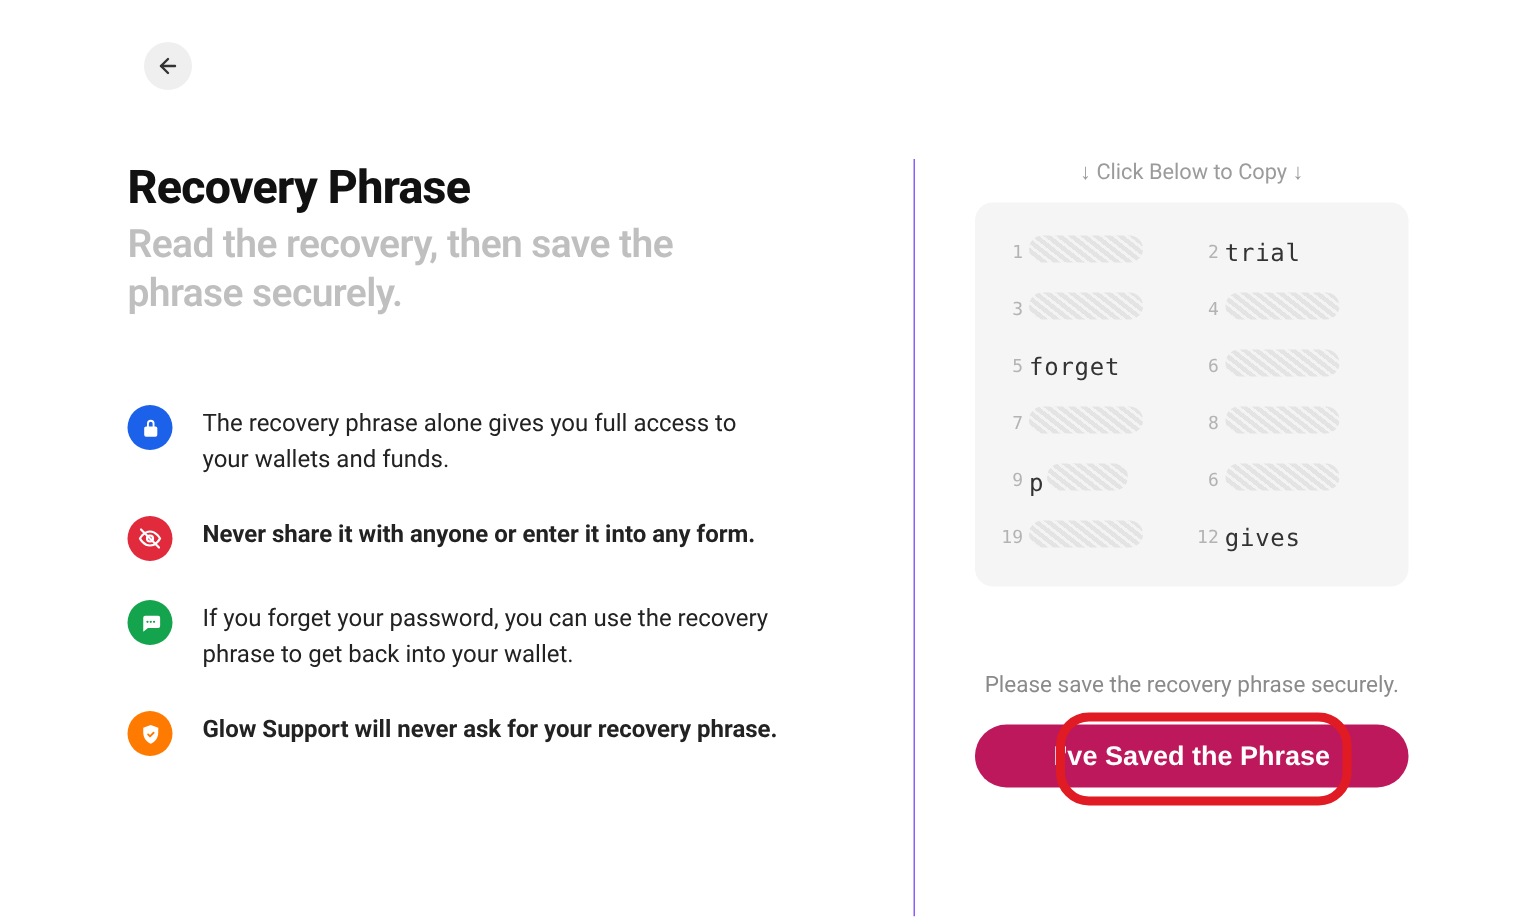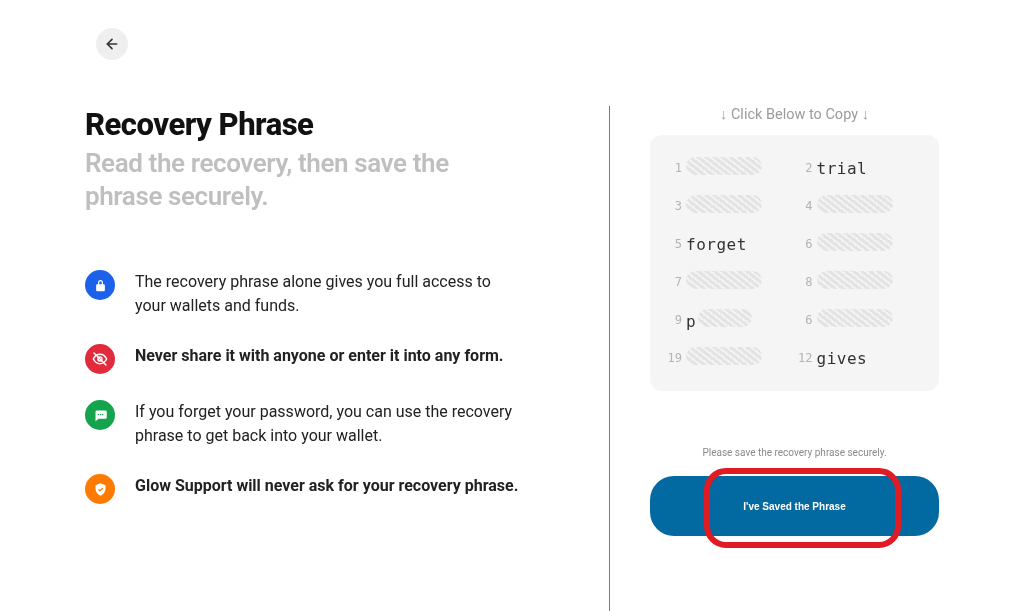--- a/index.html
+++ b/index.html
@@ -22,23 +22,23 @@
   .bullet .text.bold { font-weight: 700; }
   .copy-hint { text-align: center; color: #9b9b9b; font-size: 14.5px; margin-top: 0; margin-bottom: 12px; }
   .phrase-box { background: #f5f5f5; border-radius: 12px; padding: 22px 14px 22px 14px; }
   .phrase-grid { display: grid; grid-template-columns: 1fr 1fr; row-gap: 16px; column-gap: 0; }
   .phrase-cell { display: flex; align-items: center; gap: 4px; font-family: ui-monospace, "SFMono-Regular", Menlo, Consolas, monospace; font-size: 16px; }
   .phrase-num { color: #b3b3b3; font-size: 12px; width:18px; text-align: right; flex-shrink: 0; }
   .phrase-word { color: #333; letter-spacing: 0.5px; }
   .scribble { display: inline-block; width: 76px; height: 18px; border-radius: 12px; background: repeating-linear-gradient(38deg,#d8d8d8 0 3px, #f2f2f2 3px 5px); opacity:.6; }
   .phrase-cell.idx-9 .phrase-word::before { content:"p"; color:#333; font-family:ui-monospace,Menlo,Consolas,monospace; }
   .phrase-cell.idx-9 .scribble { width:54px; margin-left:2px;}
-  .save-hint { text-align: center; color: #8a8a8a; font-size: 10px; margin-top: 56px; margin-bottom: 18px; }
+  .save-hint { text-align: center; color: #8a8a8a; font-size: 15px; margin-top: 56px; margin-bottom: 18px; }
   .save-btn-wrap { position: relative; }
-  .save-btn { width: 100%; background: #0369a1; color: #fff; border: none; border-radius: 24px; height: 60px; font-size: 10px; font-weight: 600; cursor: pointer; }
+  .save-btn { width: 100%; background: #be185d; color: #fff; border: none; border-radius: 24px; height: 42px; font-size: 18px; font-weight: 600; cursor: pointer; }
   .hl { position: absolute; left: 54px; right: 38px; top: -8px; bottom: -12px; border: 6px solid #e01b24; border-radius: 22px; pointer-events: none; }
   svg { display: block; }
 </style>
 </head>
 <body>
 
 <div class="page">
   <div class="back-btn">
     <svg width="16" height="16" viewBox="0 0 24 24" fill="none" stroke="#333" stroke-width="2.4" stroke-linecap="round" stroke-linejoin="round">
         <line x1="19" y1="12" x2="5" y2="12"></line>

